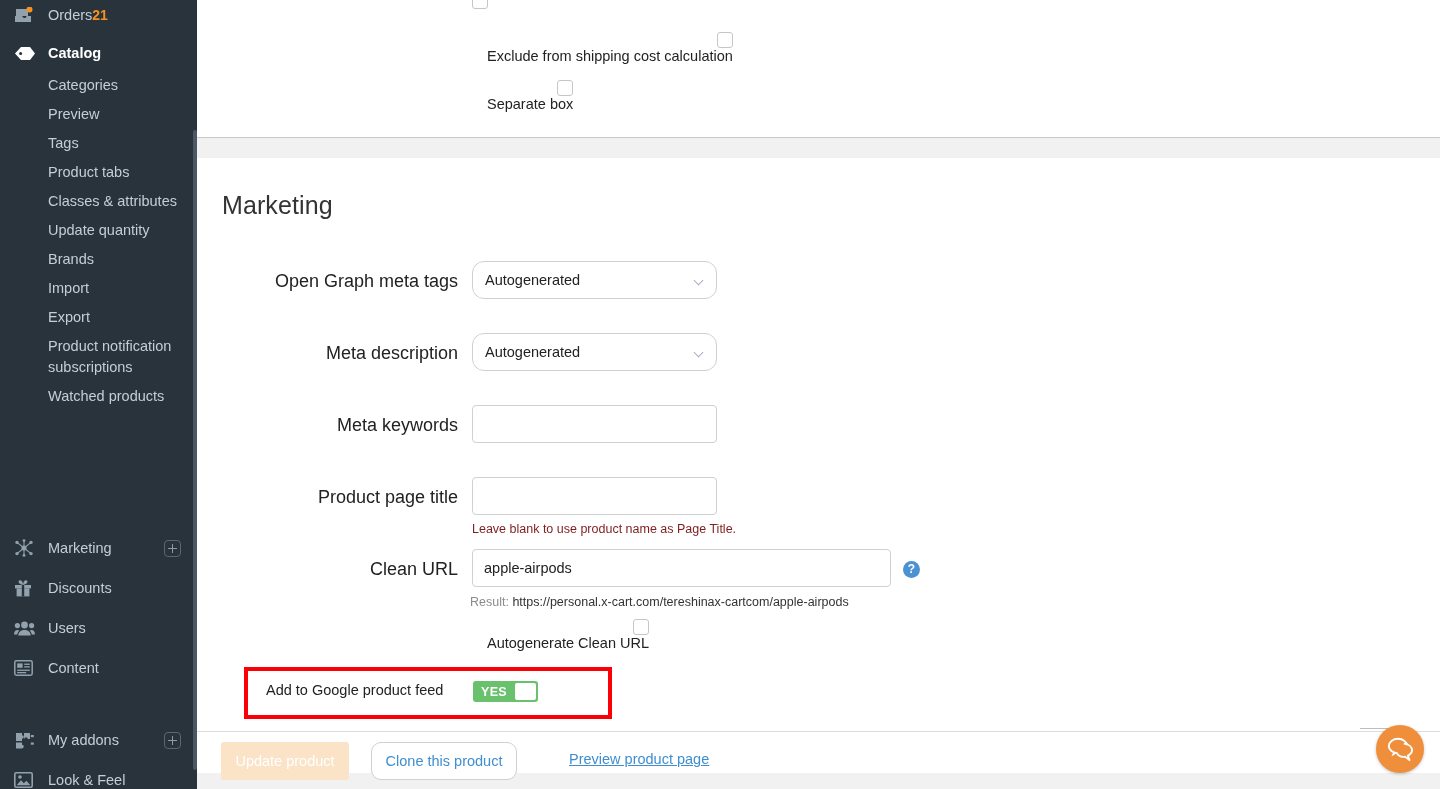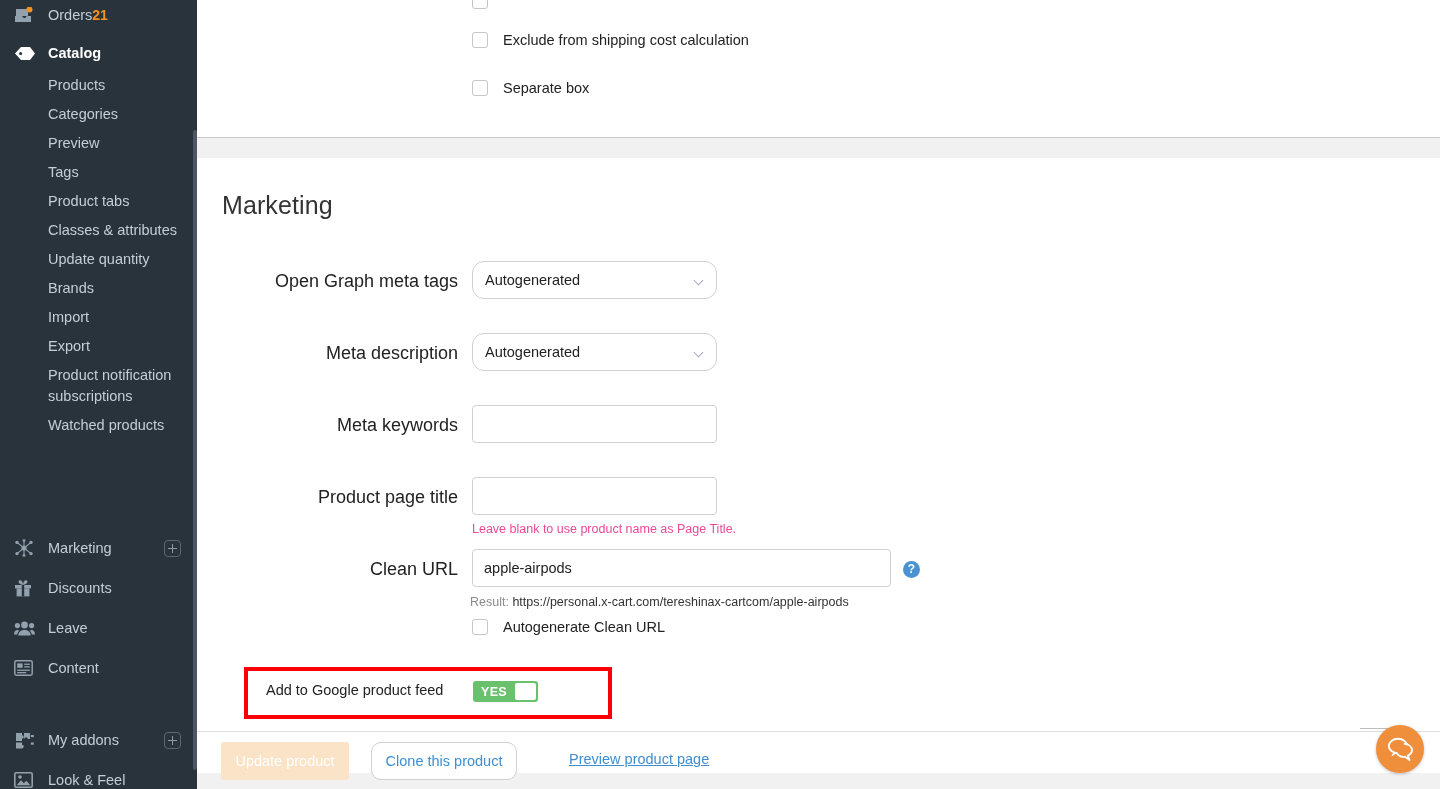--- a/index.html
+++ b/index.html
@@ -67,21 +67,21 @@
     width: 1243px; height: 789px;
     background: #f1f1f1;
   }
   .panel {
     position: absolute; left: 0; width: 1243px;
     background: #ffffff;
   }
   #panel-top { top: -60px; height: 198px; border-bottom: 1px solid #c9c9c9; }
   #panel-main { top: 158px; height: 573px; }
 
-  .chk-row { position: absolute; display: flex; align-items: center; }
+  .chk-row { position: absolute; display: flex; align-items: flex-end; flex-direction: column; }
   .chk {
     width: 16px; height: 16px; flex: none;
     border: 1px solid #c6c6c6; border-radius: 3px; background: #fff;
     cursor: pointer;
   }
   .chk-label {
     margin-left: 15px; font-size: 14.5px; color: #222;
     cursor: pointer; white-space: nowrap;
   }
 
@@ -121,21 +121,21 @@
   .txt {
     width: 245px; height: 38px;
     border: 1px solid #d0d0d0; border-radius: 4px; background: #fff;
     font-size: 14.5px; color: #222; padding: 0 11px;
     font-family: "Liberation Sans", sans-serif;
     outline: none;
   }
   .txt.wide { width: 419px; }
   .hint {
     position: absolute; left: 275px;
-    font-size: 12.5px; color: #ec4899; white-space: nowrap;
+    font-size: 12.5px; color: #7f1d1d; white-space: nowrap;
   }
   .result-line {
     position: absolute; left: 273px;
     font-size: 12.5px; white-space: nowrap;
   }
   .result-line .rkey { color: #8b8b8b; }
   .result-line .rval { color: #333; }
 
   .help-icon {
     position: absolute; width: 17px; height: 17px;
@@ -237,21 +237,20 @@
         <svg width="22" height="15" viewBox="0 0 22 15">
           <path d="M1 7.5L7 1h7l5 6.5L14 14H7z" fill="#ffffff"></path>
           <circle cx="6.6" cy="7.5" r="1.5" fill="#28333c"></circle>
           <path d="M13 1h3l5 6.5L16 14h-3l5-6.5z" fill="#ffffff"></path>
         </svg>
       </span>
       <span class="lbl">Catalog</span>
     </div>
 
     <div class="nav-group" id="catalog-sublist" style="top:71px;">
-        <a class="nav-sub">Products</a>
         <a class="nav-sub">Categories</a>
         <a class="nav-sub">Preview</a>
         <a class="nav-sub">Tags</a>
         <a class="nav-sub">Product tabs</a>
         <a class="nav-sub">Classes &amp; attributes</a>
         <a class="nav-sub">Update quantity</a>
         <a class="nav-sub">Brands</a>
         <a class="nav-sub">Import</a>
         <a class="nav-sub">Export</a>
         <a class="nav-sub">Product notification subscriptions</a>
@@ -293,21 +292,21 @@
           <span class="ico">
             <svg width="21" height="16" viewBox="0 0 21 16">
               <circle cx="10.5" cy="5" r="3.4" fill="#93a1ad"></circle>
               <path d="M4.3 15.5c0-3.6 2.8-5.6 6.2-5.6s6.2 2 6.2 5.6z" fill="#93a1ad"></path>
               <circle cx="3.4" cy="5.6" r="2.6" fill="#93a1ad"></circle>
               <path d="M0 14.4c0-2.8 1.6-4.3 3.4-4.3 .7 0 1.4.2 2 .6-1.3 1-2 2.3-2.2 3.7z" fill="#93a1ad"></path>
               <circle cx="17.6" cy="5.6" r="2.6" fill="#93a1ad"></circle>
               <path d="M21 14.4c0-2.8-1.6-4.3-3.4-4.3-.7 0-1.4.2-2 .6 1.3 1 2 2.3 2.2 3.7z" fill="#93a1ad"></path>
             </svg>
           </span>
-          <span class="lbl">Leave</span>
+          <span class="lbl">Users</span>
         </div>
         <div class="nav-top" style="position: relative; height: 40px;">
           <span class="ico">
             <svg width="19" height="16" viewBox="0 0 19 16">
               <rect x="0.8" y="0.8" width="17.4" height="14.4" rx="1.6" fill="none" stroke="#93a1ad" stroke-width="1.5"></rect>
               <rect x="3.2" y="3.4" width="5.4" height="4.4" fill="#93a1ad"></rect>
               <g fill="#93a1ad">
                 <rect x="10.2" y="3.6" width="5.6" height="1.3"></rect>
                 <rect x="10.2" y="6.2" width="5.6" height="1.3"></rect>
                 <rect x="3.2" y="9.6" width="12.6" height="1.3"></rect>

